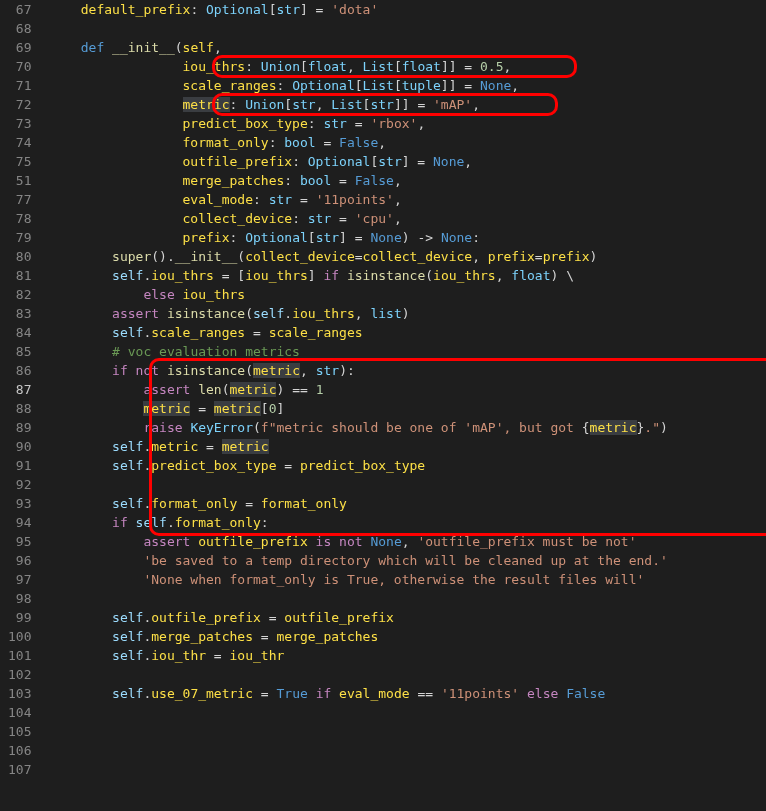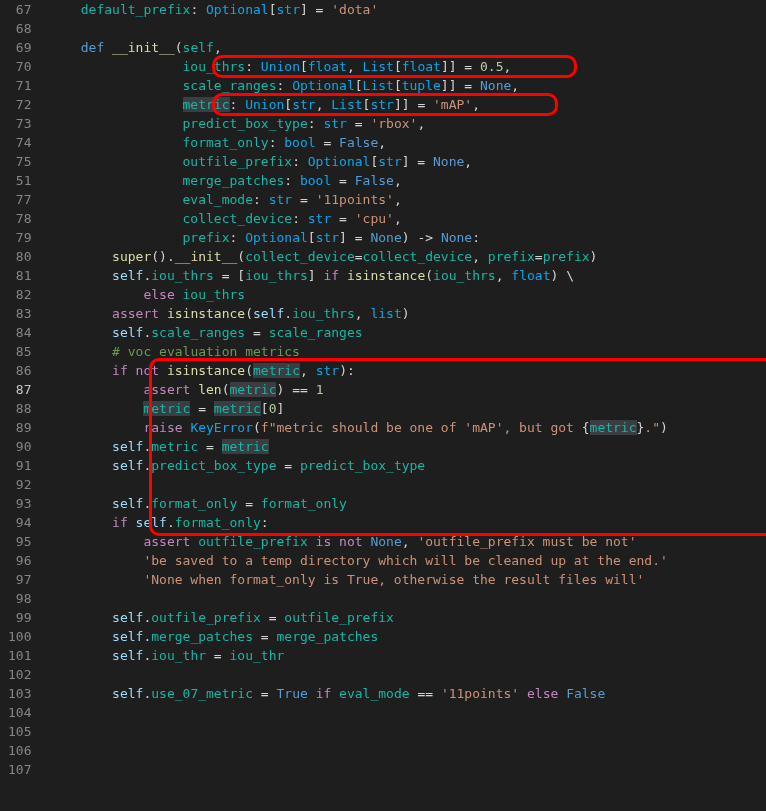--- a/index.html
+++ b/index.html
@@ -22,25 +22,25 @@
 }
 .gutter .lineno { display: block; height: 19px; }
 .gutter .active { color: #c6c6c6; }
 .code { flex: 1; padding-right: 8px; position: relative; }
 .line { height: 19px; white-space: pre; position: relative; }
 
 
 .kw { color: #569cd6; }          
 .kw2 { color: #c586c0; }         
 .fn { color: #dcdcaa; }          
-.cls { color: #0ea5e9; text-align: right; }         
+.cls { color: #7dd3fc; text-align: right; }         
 .str { color: #ce9178; }         
 .num { color: #b5cea8; }         
 .cmt { color: #6a9955; }         
-.var { color: #14b8a6; }
+.var { color: #fde047; }
 .slf { color: #9cdcfe; }         
 .const { color: #569cd6; }       
 .punct { color: #d4d4d4; }
 .hl { background: #3a3d41; }     
 
 
 .redbox {
   position: absolute;
   border: 3px solid #ff0000;
   border-radius: 10px;

